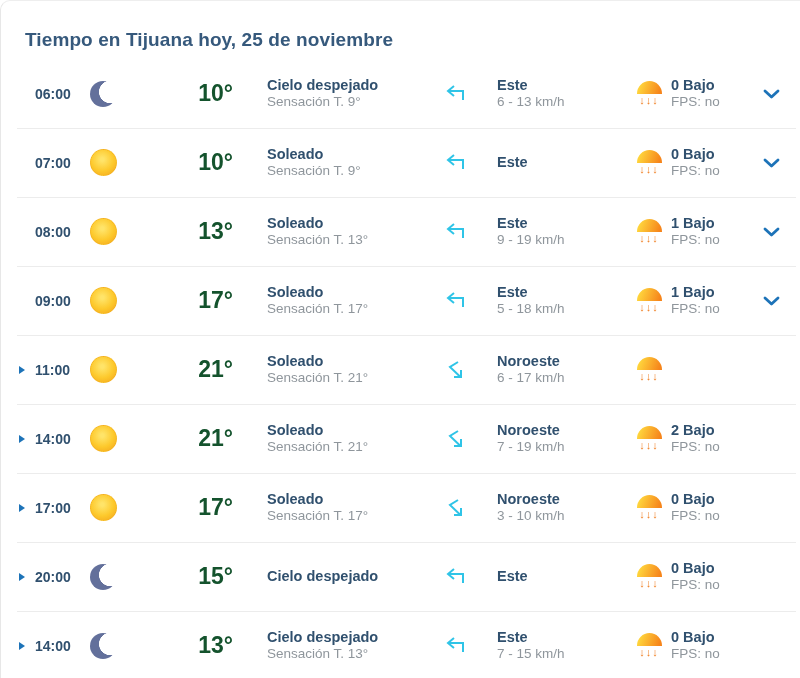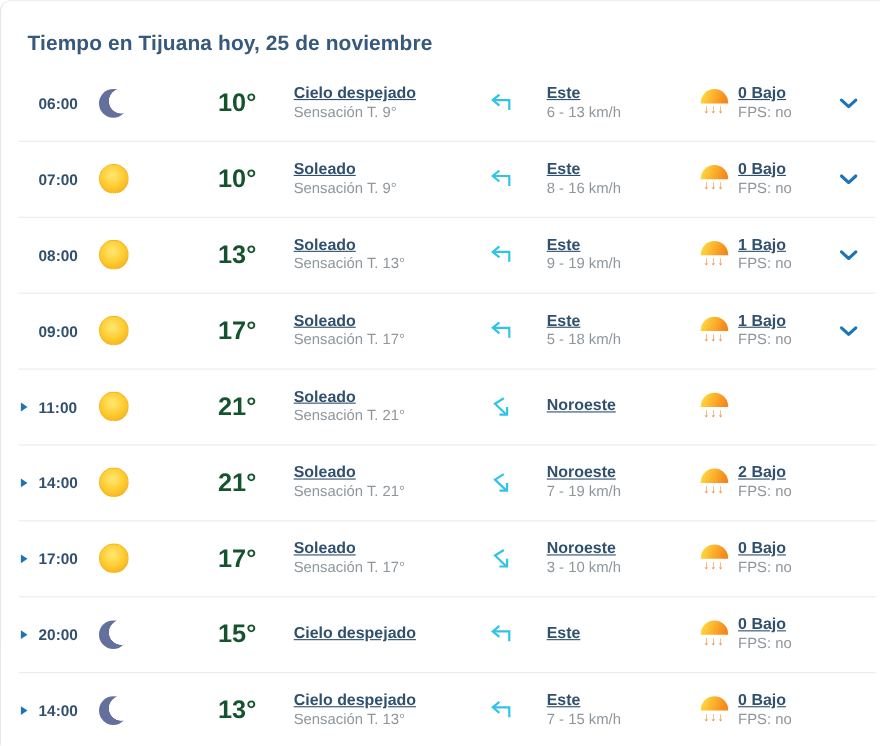--- a/index.html
+++ b/index.html
@@ -61,21 +61,21 @@
     background:radial-gradient(circle at 78% 42%, rgba(0,0,0,0) 0 11px, #63709b 11.5px);
     display:none;
   }
   .row.icon-sun .sun { display:block; }
   .row.icon-moon .moon { display:block; }
   .temp {
     font-size:23px; font-weight:700; color:#14532d;
     text-align:right; padding-right:2px;
   }
   .desc { padding-left:32px; line-height:1.25; }
-  .main-line { font-size:14.5px; font-weight:700; color:#30506e;text-decoration:underline; }
+  .main-line { font-size:14.5px; font-weight:700; color:#30506e; }
   .sub-line { font-size:13.5px; color:#8f969c; }
   
   .warrow { display:flex; justify-content:center; align-items:center; }
   .warrow svg { display:none; }
   .row.wind-east .arrow-east { display:block; }
   .row.wind-nw .arrow-nw { display:block; }
   .wind { padding-left:18px; line-height:1.25; }
   
   .uvicon { display:flex; flex-direction:column; align-items:center; justify-content:center; }
   .uv-sun {
@@ -150,21 +150,20 @@
     </span>
     <span class="warrow">
       <svg class="arrow-east" width="22" height="18" viewBox="0 0 22 18" fill="none">
         <polyline points="19,15 19,6 5,6" stroke="#2fc4e7" stroke-width="2" fill="none"></polyline>
         <polyline points="10,1 4,6 10,11" stroke="#2fc4e7" stroke-width="2" fill="none"></polyline>
       </svg>
 
     </span>
     <span class="wind">
       <span class="main-line" style="display:block">Este</span>
-      <span class="sub-line" style="display:block">8 - 16 km/h</span>
     </span>
     <span class="uvicon">
       <span class="uv-sun"></span>
       <span class="uv-rays">↓↓↓</span>
     </span>
     <span class="uv">
       <span class="main-line" style="display:block">0 Bajo</span>
       <span class="sub-line" style="display:block">FPS: no</span>
     </span>
     <span class="chev">
@@ -261,20 +260,21 @@
     </span>
     <span class="warrow">
 
       <svg class="arrow-nw" width="20" height="20" viewBox="0 0 20 20" fill="none">
         <polyline points="13,2 5,7 15.5,17" stroke="#2fc4e7" stroke-width="2" fill="none"></polyline>
         <polyline points="16,10 16,17 9,17" stroke="#2fc4e7" stroke-width="2" fill="none"></polyline>
       </svg>
     </span>
     <span class="wind">
       <span class="main-line" style="display:block">Noroeste</span>
+      <span class="sub-line" style="display:block">6 - 17 km/h</span>
     </span>
     <span class="uvicon">
       <span class="uv-sun"></span>
       <span class="uv-rays">↓↓↓</span>
     </span>
     <span class="chev">
       <svg width="17" height="10" viewBox="0 0 17 10" fill="none">
         <polyline points="2,2 8.5,8 15,2" stroke="#1d73b8" stroke-width="2.8" fill="none" stroke-linecap="round" stroke-linejoin="round"></polyline>
       </svg>
     </span>

